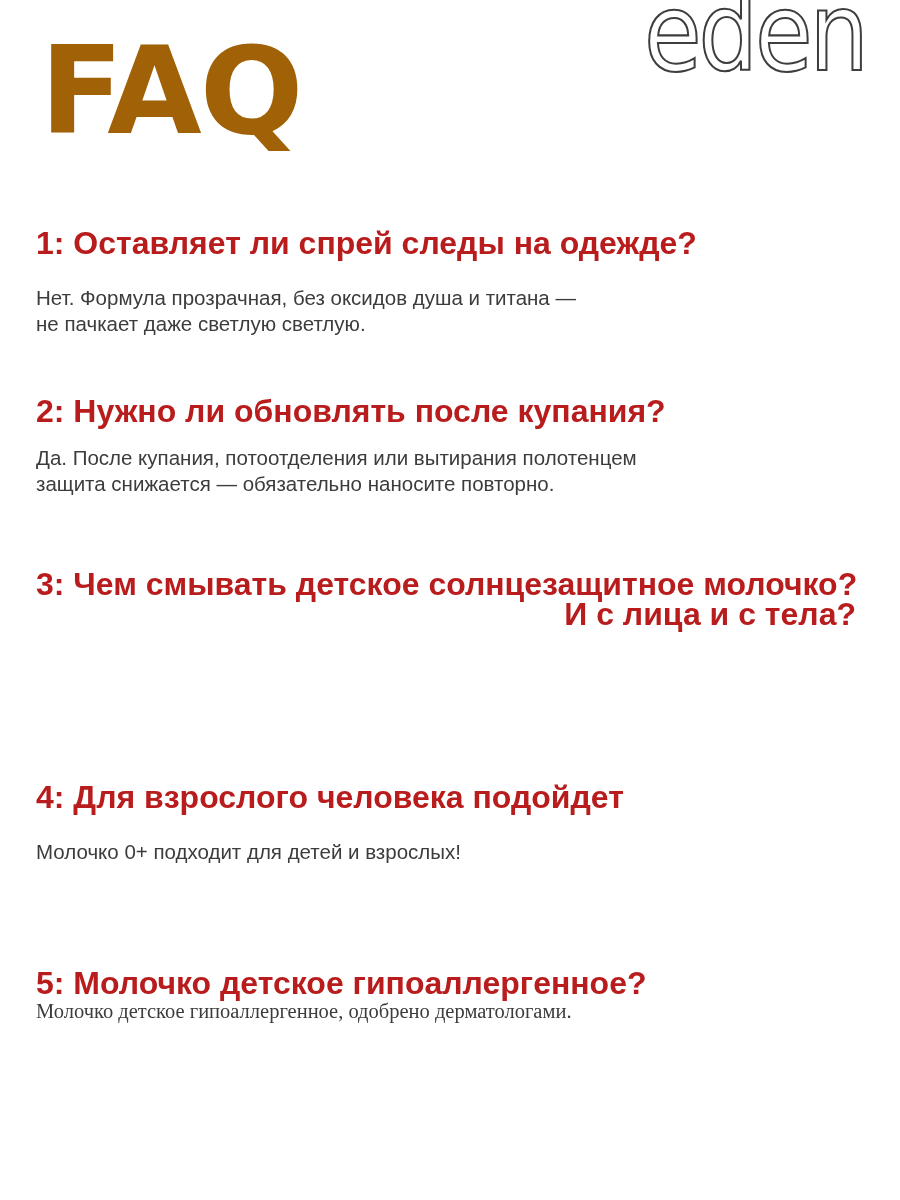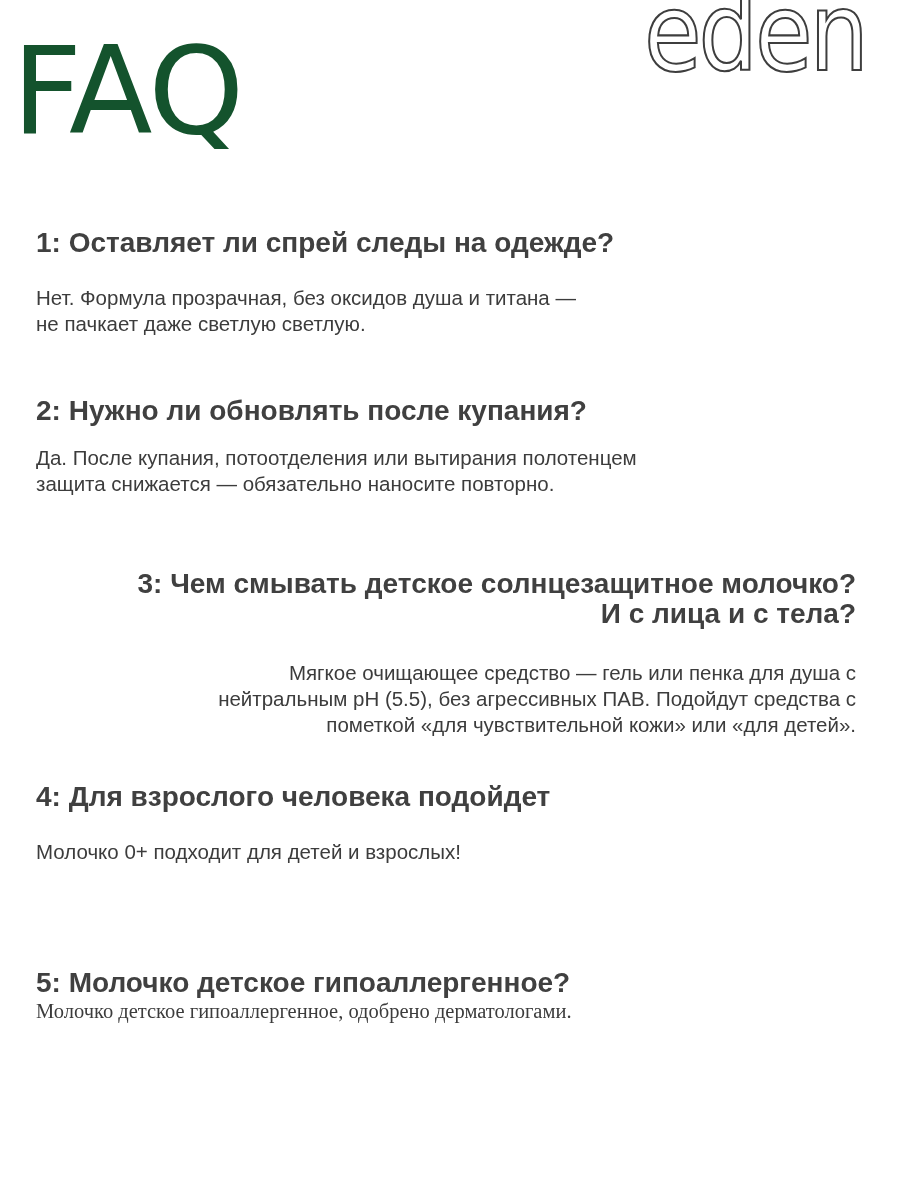--- a/index.html
+++ b/index.html
@@ -1,34 +1,34 @@
 <!DOCTYPE html>
 <html><head>
 <meta charset="utf-8">
 <style>
   html, body { margin: 0; padding: 0; }
   body {
     width: 900px; height: 1200px; background: #ffffff; position: relative; overflow: hidden;
     font-family: "Liberation Sans", "DejaVu Sans", sans-serif; color: #3c3c3c;
   }
   .title {
-    position: absolute; left: 12px; top: 30px; margin: 0;
-    font-family: "DejaVu Sans", sans-serif; font-weight: normal;
-    font-size: 122px; line-height: 1; letter-spacing: -2px; color: #14532d;
+    position: absolute; left: 40px; top: 30px; margin: 0;
+    font-family: "DejaVu Sans", sans-serif; font-weight: bold;
+    font-size: 122px; line-height: 1; letter-spacing: -2px; color: #a16207;
   }
   .logo {
     position: absolute; left: 644px; top: -20px;
     font-family: "DejaVu Sans", sans-serif; font-weight: 200;
     font-size: 104px; line-height: 1; letter-spacing: -3px; color: #3e3e3e;
     -webkit-text-stroke: 0px; font-stretch: condensed;
   }
   .logo-inner { display: inline-block; transform: scaleY(1.05); font-weight: normal; color: transparent; -webkit-text-stroke: 2px #3e3e3e; }
   .faq-item { position: absolute; left: 36px; width: 820px; }
   .q {
-    margin: 0; font-weight: bold; font-size: 28px; line-height: 30px; color: #404040;
+    margin: 0; font-weight: bold; font-size: 32px; line-height: 30px; color: #b91c1c;
   }
   .a {
     margin: 0; font-size: 20.5px; line-height: 26px; color: #3c3c3c;
   }
   .line { display: block; white-space: nowrap; }
 </style>
 </head>
 <body>
 
 <h1 class="title">FAQ</h1>
@@ -52,25 +52,20 @@
     <span class="line">Да. После купания, потоотделения или вытирания полотенцем</span>
     <span class="line">защита снижается — обязательно наносите повторно.</span>
   </p>
 </div>
 
 <div class="faq-item" style="top:569px;text-align:right;">
   <p class="q">
     <span class="line"><span>3:</span> <span>Чем смывать детское солнцезащитное молочко?</span></span>
     <span class="line">И с лица и с тела?</span>
   </p>
-  <p class="a" style="margin-top:31px;">
-    <span class="line">Мягкое очищающее средство — гель или пенка для душа с</span>
-    <span class="line">нейтральным pH (5.5), без агрессивных ПАВ. Подойдут средства с</span>
-    <span class="line">пометкой «для чувствительной кожи» или «для детей».</span>
-  </p>
 </div>
 
 <div class="faq-item" style="top:766px;margin-top:16px;">
   <p class="q">
     <span class="line"><span>4:</span> <span>Для взрослого человека подойдет</span></span>
   </p>
   <p class="a" style="margin-top:27px;">
     <span class="line">Молочко 0+ подходит для детей и взрослых!</span>
   </p>
 </div>

